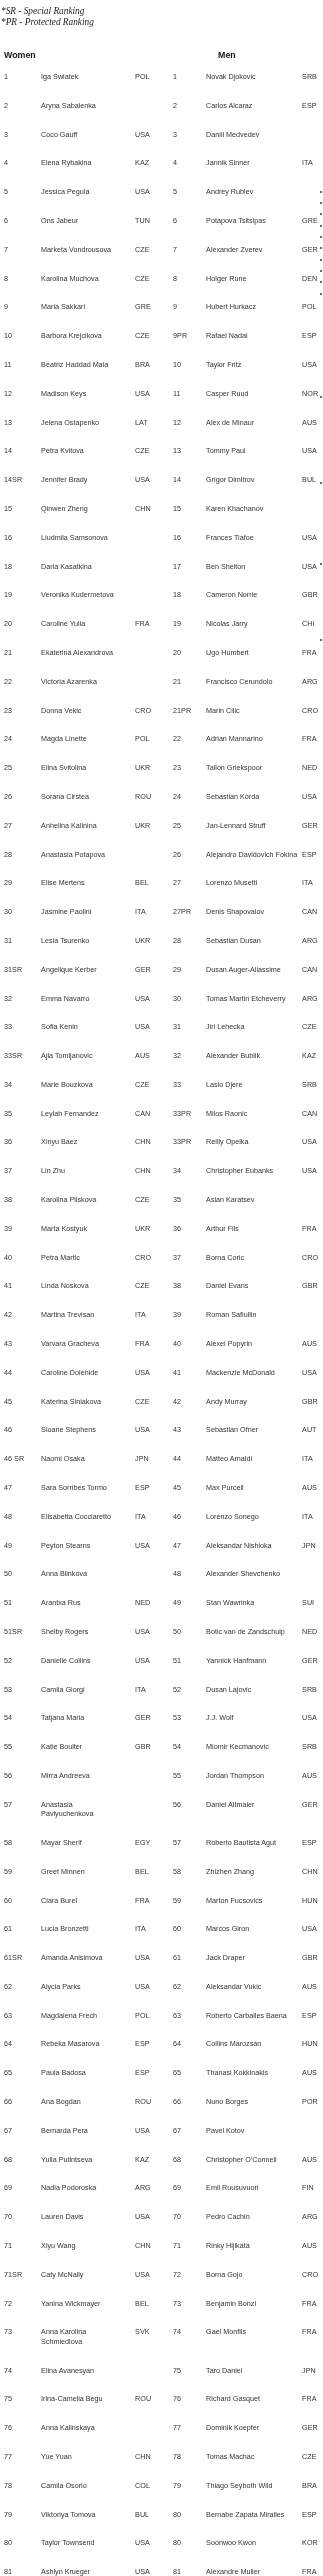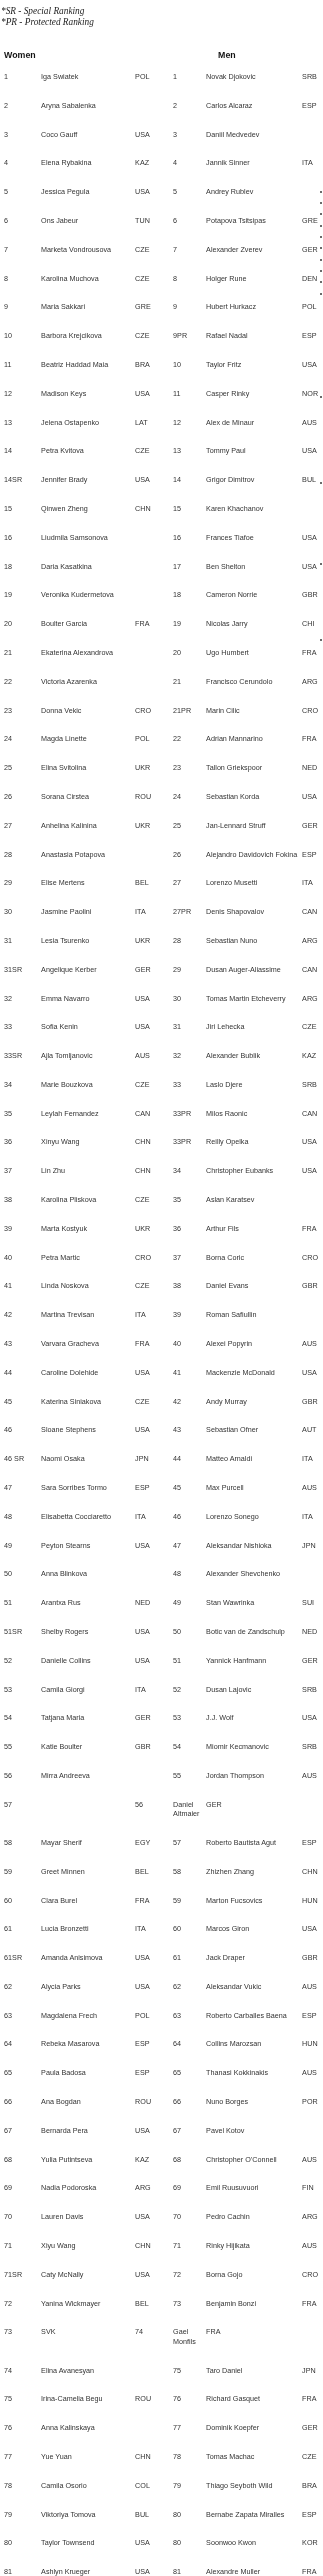--- a/index.html
+++ b/index.html
@@ -164,21 +164,21 @@
       <div class="cell-wcountry">BRA</div>
       <div class="cell-mrank">10</div>
       <div class="cell-mname">Taylor Fritz</div>
       <div class="cell-mcountry">USA</div>
     </div>
     <div class="row">
       <div class="cell-wrank">12</div>
       <div class="cell-wname">Madison Keys</div>
       <div class="cell-wcountry">USA</div>
       <div class="cell-mrank">11</div>
-      <div class="cell-mname">Casper Rinky</div>
+      <div class="cell-mname">Casper Ruud</div>
       <div class="cell-mcountry">NOR</div>
     </div>
     <div class="row">
       <div class="cell-wrank">13</div>
       <div class="cell-wname">Jelena Ostapenko</div>
       <div class="cell-wcountry">LAT</div>
       <div class="cell-mrank">12</div>
       <div class="cell-mname">Alex de Minaur</div>
       <div class="cell-mcountry">AUS</div>
     </div>
@@ -225,21 +225,21 @@
     <div class="row">
       <div class="cell-wrank">19</div>
       <div class="cell-wname">Veronika Kudermetova</div>
       <div class="cell-wcountry"></div>
       <div class="cell-mrank">18</div>
       <div class="cell-mname">Cameron Norrie</div>
       <div class="cell-mcountry">GBR</div>
     </div>
     <div class="row">
       <div class="cell-wrank">20</div>
-      <div class="cell-wname">Boulter Garcia</div>
+      <div class="cell-wname">Caroline Yulia</div>
       <div class="cell-wcountry">FRA</div>
       <div class="cell-mrank">19</div>
       <div class="cell-mname">Nicolas Jarry</div>
       <div class="cell-mcountry">CHI</div>
     </div>
     <div class="row">
       <div class="cell-wrank">21</div>
       <div class="cell-wname">Ekaterina Alexandrova</div>
       <div class="cell-wcountry"></div>
       <div class="cell-mrank">20</div>
@@ -316,21 +316,21 @@
       <div class="cell-wcountry">ITA</div>
       <div class="cell-mrank">27PR</div>
       <div class="cell-mname">Denis Shapovalov</div>
       <div class="cell-mcountry">CAN</div>
     </div>
     <div class="row">
       <div class="cell-wrank">31</div>
       <div class="cell-wname">Lesia Tsurenko</div>
       <div class="cell-wcountry">UKR</div>
       <div class="cell-mrank">28</div>
-      <div class="cell-mname">Sebastian Nuno</div>
+      <div class="cell-mname">Sebastian Dusan</div>
       <div class="cell-mcountry">ARG</div>
     </div>
     <div class="row">
       <div class="cell-wrank">31SR</div>
       <div class="cell-wname">Angelique Kerber</div>
       <div class="cell-wcountry">GER</div>
       <div class="cell-mrank">29</div>
       <div class="cell-mname">Dusan Auger-Aliassime</div>
       <div class="cell-mcountry">CAN</div>
     </div>
@@ -369,21 +369,21 @@
     <div class="row">
       <div class="cell-wrank">35</div>
       <div class="cell-wname">Leylah Fernandez</div>
       <div class="cell-wcountry">CAN</div>
       <div class="cell-mrank">33PR</div>
       <div class="cell-mname">Milos Raonic</div>
       <div class="cell-mcountry">CAN</div>
     </div>
     <div class="row">
       <div class="cell-wrank">36</div>
-      <div class="cell-wname">Xinyu Wang</div>
+      <div class="cell-wname">Xinyu Baez</div>
       <div class="cell-wcountry">CHN</div>
       <div class="cell-mrank">33PR</div>
       <div class="cell-mname">Reilly Opelka</div>
       <div class="cell-mcountry">USA</div>
     </div>
     <div class="row">
       <div class="cell-wrank">37</div>
       <div class="cell-wname">Lin Zhu</div>
       <div class="cell-wcountry">CHN</div>
       <div class="cell-mrank">34</div>
@@ -553,20 +553,21 @@
     <div class="row">
       <div class="cell-wrank">56</div>
       <div class="cell-wname">Mirra Andreeva</div>
       <div class="cell-wcountry"></div>
       <div class="cell-mrank">55</div>
       <div class="cell-mname">Jordan Thompson</div>
       <div class="cell-mcountry">AUS</div>
     </div>
     <div class="row">
       <div class="cell-wrank">57</div>
+      <div class="cell-wname">Anastasia Pavlyuchenkova</div>
       <div class="cell-wcountry"></div>
       <div class="cell-mrank">56</div>
       <div class="cell-mname">Daniel Altmaier</div>
       <div class="cell-mcountry">GER</div>
     </div>
     <div class="row">
       <div class="cell-wrank">58</div>
       <div class="cell-wname">Mayar Sherif</div>
       <div class="cell-wcountry">EGY</div>
       <div class="cell-mrank">57</div>
@@ -696,20 +697,21 @@
     <div class="row">
       <div class="cell-wrank">72</div>
       <div class="cell-wname">Yanina Wickmayer</div>
       <div class="cell-wcountry">BEL</div>
       <div class="cell-mrank">73</div>
       <div class="cell-mname">Benjamin Bonzi</div>
       <div class="cell-mcountry">FRA</div>
     </div>
     <div class="row">
       <div class="cell-wrank">73</div>
+      <div class="cell-wname">Anna Karolina Schmiedlova</div>
       <div class="cell-wcountry">SVK</div>
       <div class="cell-mrank">74</div>
       <div class="cell-mname">Gael Monfils</div>
       <div class="cell-mcountry">FRA</div>
     </div>
     <div class="row">
       <div class="cell-wrank">74</div>
       <div class="cell-wname">Elina Avanesyan</div>
       <div class="cell-wcountry"></div>
       <div class="cell-mrank">75</div>

